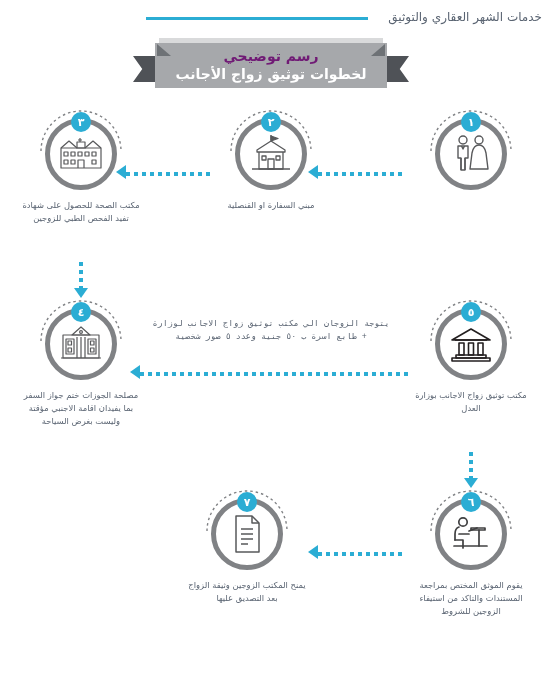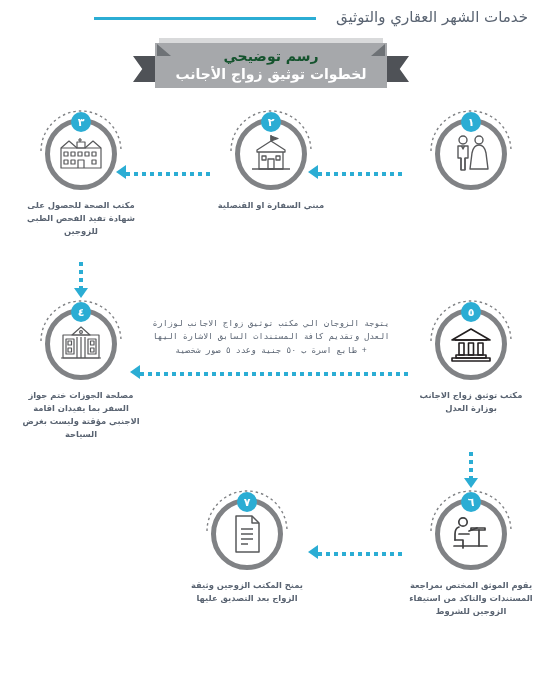--- a/index.html
+++ b/index.html
@@ -24,23 +24,22 @@
     position: absolute;
     top: 0; left: 0;
     width: 542px;
     height: 34px;
     display: flex;
     align-items: center;
     justify-content: flex-start;
     direction: rtl;
   }
   .header-title {
-    font-size: 15px;
+    font-size: 12px;
     color: #5a6472;
-    padding-right: 14px;
     white-space: nowrap;
     letter-spacing: 0px;
   }
   .header-rule {
     flex: 0 0 auto;
     width: 222px;
     height: 3px;
     background: #2badd4;
     margin-right: 20px;
     margin-top: 2px;
@@ -86,21 +85,21 @@
     width: 232px;
     height: 45px;
     background: #a6a8ab;
     display: flex;
     flex-direction: column;
     align-items: center;
     justify-content: center;
     gap: 2px;
   }
   .banner-line1 {
-    color: #14532d;
+    color: #701a75;
     font-size: 14px;
     font-weight: bold;
     line-height: 1.1;
   }
   .banner-line2 {
     color: #ffffff;
     font-size: 14px;
     font-weight: bold;
     line-height: 1.1;
     text-align: right;
@@ -152,21 +151,20 @@
     pointer-events: none;
   }
 
   .caption {
     margin-top: 9px;
     font-size: 8.4px;
     line-height: 1.55;
     color: #5a6472;
     text-align: center;
     width: 124px;
-    font-weight: bold;
   }
 
   
   .conn {
     position: absolute;
   }
   .dotted-h {
     height: 4px;
     background-image: repeating-linear-gradient(to right, #2badd4 0 4px, transparent 4px 8px);
   }
@@ -341,21 +339,20 @@
       </svg>
     </div>
     <div class="caption">مكتب توثيق زواج الاجانب بوزارة العدل</div>
   </div>
 
   <div class="conn dotted-h" style="top:372px; left:140px; width:268px;"></div>
   <div class="tri tri-left" style="top:365px; left:130px;"></div>
 
   <div class="mid-text" style="top:318px; left:50%; margin-left:-125px;font-family:Liberation Mono, monospace;">
     <div>يتوجة الزوجان الي مكتب توثيق زواج الاجانب لوزارة</div>
-    <div>العدل وتقديم كافة المستندات السابق الاشارة اليها</div>
     <div>+ طابع اسرة ب ٥٠ جنية وعدد ٥ صور شخصية</div>
   </div>
 
   <div class="conn dotted-v" style="right:69px; top:452px; height:26px;"></div>
   <div class="tri tri-down" style="right:64px; top:478px;"></div>
 
   <div class="node" style="top:498px; right:12px;">
     <div class="circle">
       <svg class="dash-arc" viewBox="0 0 92 46">
         <path d="M6,42 A40,40 0 0 1 86,42" fill="none" stroke="#808285" stroke-width="1.4" stroke-dasharray="2.5,3"></path>

